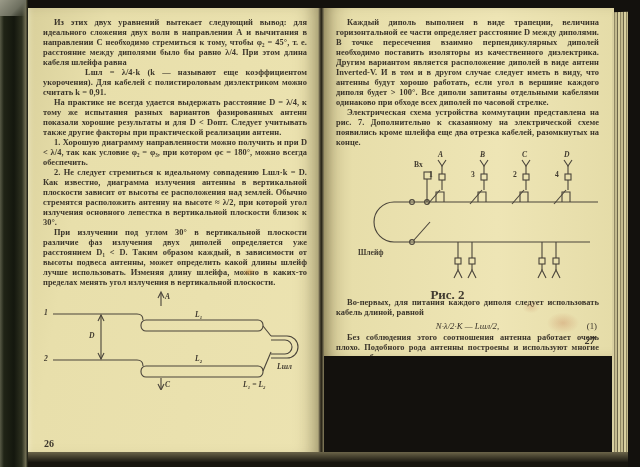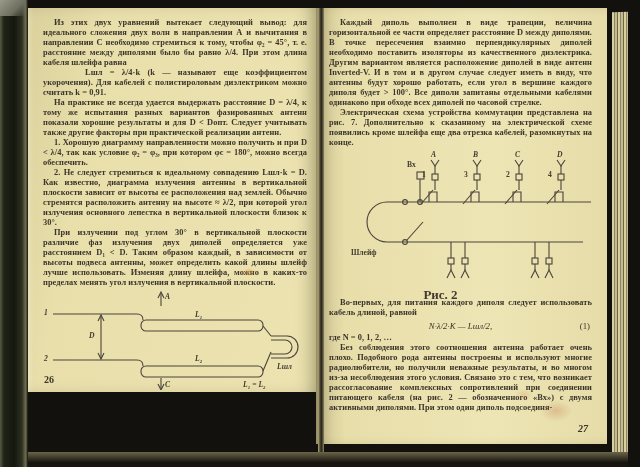--- a/index.html
+++ b/index.html
@@ -5,24 +5,24 @@
   html,body{margin:0;padding:0;background:#0e0d0a;}
   #stage{position:relative;width:640px;height:467px;overflow:hidden;
          background:#13110d;font-family:"Liberation Serif",serif;}
   
   .cover-left{position:absolute;left:0;top:0;width:28px;height:467px;
     background:linear-gradient(90deg,#585a46 0%,#202416 14%,#14170e 50%,#2e3120 78%,#706d52 92%,#101109 100%);}
   .corner-tl{position:absolute;left:0;top:0;width:26px;height:16px;
     background:linear-gradient(135deg,#9a9a88 0%,#6e7060 60%,transparent 100%);}
   
   .page{position:absolute;top:8px;overflow:hidden;color:#39332a;}
-  .page-left{left:28px;width:292px;height:384px;
+  .page-left{left:28px;width:292px;height:448px;
     background:linear-gradient(100deg,#d9d09b 0%,#e8dfab 22%,#ece3b1 100%);
     box-shadow:inset -16px 0 20px -12px rgba(55,45,15,.55), inset 4px 0 6px -3px rgba(255,255,240,.4);}
-  .page-right{left:316px;width:291px;height:436px;
+  .page-right{left:323px;width:291px;height:348px;
     background:linear-gradient(90deg,#cfc593 0%,#e7deaa 10%,#eee5b5 60%,#e5dca8 100%);
     box-shadow:inset 12px 0 16px -10px rgba(55,45,15,.6);}
   .gutter{position:absolute;left:318px;top:8px;width:6px;height:449px;
     background:linear-gradient(90deg,#b3aa80 0%,#4a4432 35%,#2a2619 60%,#8d8562 100%);}
   
   .stack-right{position:absolute;left:612px;top:12px;width:16px;height:446px;
     background:repeating-linear-gradient(90deg,#d9d0a0 0 2px,#8f8763 2px 3px,#c4bb8e 3px 5px,#6d6649 5px 6px);
     transform:skewY(-1deg);}
   .edge-bottom{position:absolute;left:28px;top:452px;width:600px;height:15px;
     background:linear-gradient(180deg,#6b6449 0%,#17150e 70%);}
@@ -190,21 +190,20 @@
         <span class="figlbl" style="left:219px;top:20px;font-style:normal;">4</span>
         <span class="figlbl" style="left:22px;top:98px;font-style:normal;">Шлейф</span>
         <div class="figcap" style="position:absolute;left:0;right:40px;top:136px;">Рис. 2</div>
       </div>
 
       <p class="b">Во-первых, для питания каждого диполя следует использовать кабель длиной, равной</p>
       <div class="eq-row">
         <span>N·λ/2·K — Lшл/2,</span>
         <span class="eq-num">(1)</span>
       </div>
-      <p class="b noind">где N = 0, 1, 2, …</p>
       <p class="b">Без соблюдения этого соотношения антенна работает очень плохо. Подобного рода антенны построены и используют многие радиолюбители, но получили неважные результаты, и во многом из-за несоблюдения этого условия. Связано это с тем, что возникает рассогласование комплексных сопротивлений при соединении питающего кабеля (на рис. 2 — обозначенного «Вх») с двумя активными диполями. При этом один диполь подсоединя-</p>
     </div>
     <div class="stain stain1"></div>
     <div class="stain stain2"></div>
     <div class="pageno pageno-r">27</div>
   </div>
 
   <div class="gutter"></div>
   <div class="stack-right"></div>
   <div class="edge-bottom"></div>

